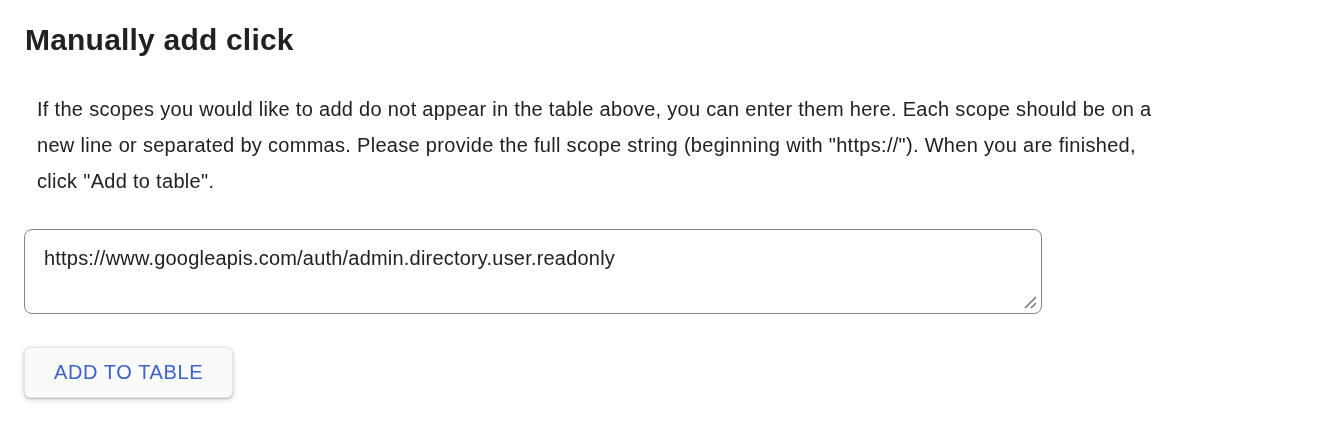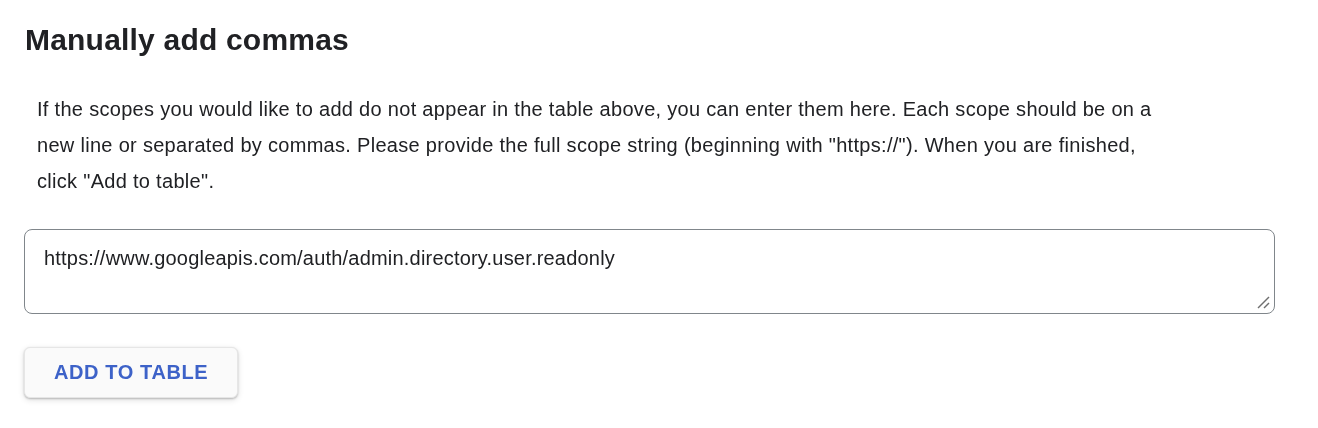--- a/index.html
+++ b/index.html
@@ -35,21 +35,21 @@
     font-size: 20px;
     line-height: 36px;
     color: #202124;
     letter-spacing: 0.3px;
     white-space: pre-line;
   }
   .textarea-wrap {
     position: absolute;
     left: 24px;
     top: 229px;
-    width: 1251px;
+    width: 1018px;
     height: 85px;
   }
   .scopes-textarea {
     box-sizing: border-box;
     width: 100%;
     height: 100%;
     border: 1px solid #80868b;
     border-radius: 8px;
     background: #ffffff;
     padding: 14px 20px 0 19px;
@@ -76,31 +76,31 @@
     top: 347px;
     height: 51px;
     padding: 0 29px;
     background: #fafafa;
     border: 1px solid #e6e6e6;
     border-radius: 6px;
     box-shadow: 0 1px 2px rgba(0,0,0,0.22), 0 2px 6px rgba(0,0,0,0.12);
     color: #3d62c8;
     font-family: "Liberation Sans", sans-serif;
     font-size: 20px;
-    font-weight: 700;
+    font-weight: 400;
     letter-spacing: 0.6px;
     cursor: pointer;
   }
 </style>
 </head>
 <body>
 
 <div id="canvas">
 
-  <h1 class="page-title">Manually add commas</h1>
+  <h1 class="page-title">Manually add click</h1>
 
   <p class="description">If the scopes you would like to add do not appear in the table above, you can enter them here. Each scope should be on a
 new line or separated by commas. Please provide the full scope string (beginning with "https://"). When you are finished,
 click "Add to table".</p>
 
   <div class="textarea-wrap">
     <textarea class="scopes-textarea" spellcheck="false" style="">https://www.googleapis.com/auth/admin.directory.user.readonly</textarea>
     <svg class="resize-handle" viewBox="0 0 16 16" width="16" height="16">
       <line x1="3" y1="14" x2="14" y2="3" stroke="#6f6f6f" stroke-width="1.4"></line>
       <line x1="9" y1="14" x2="14" y2="9" stroke="#6f6f6f" stroke-width="1.4"></line>

